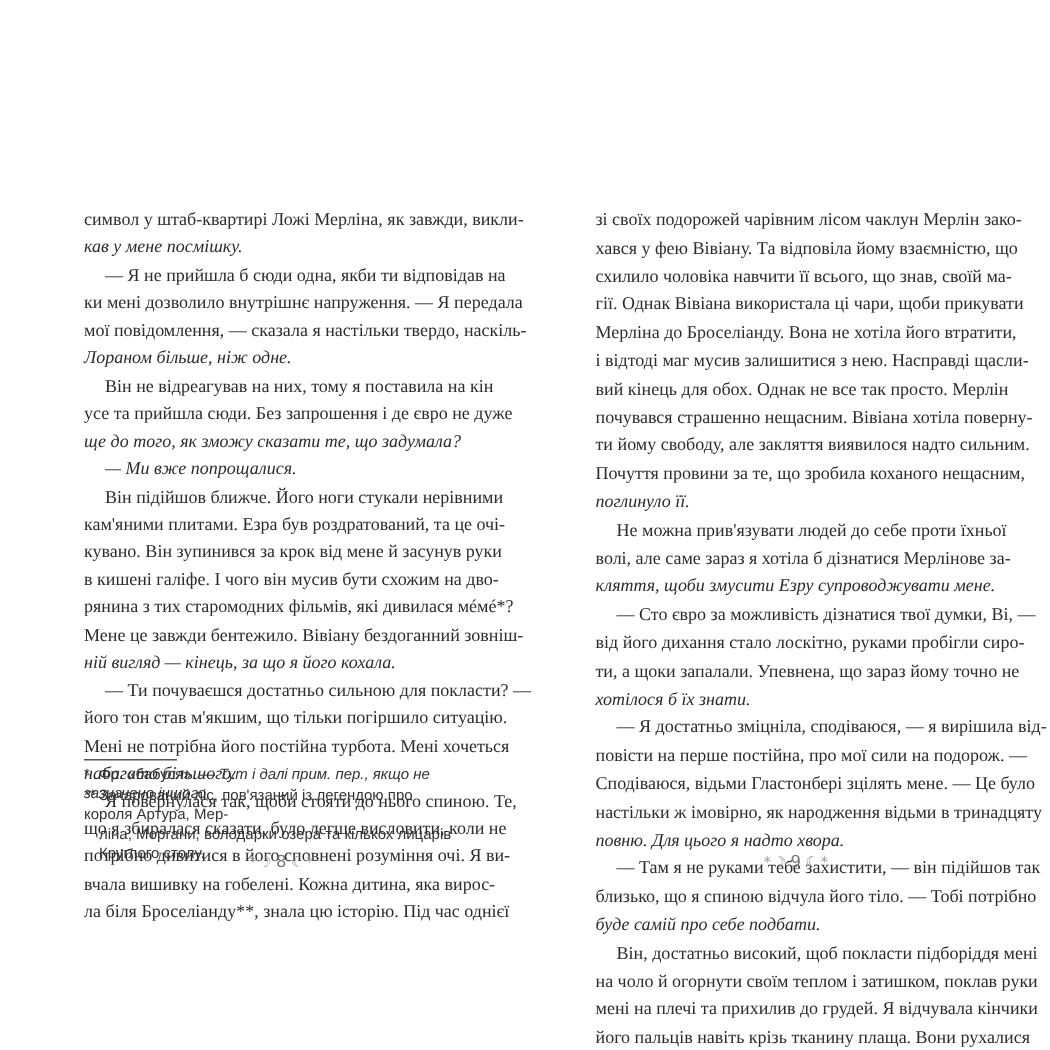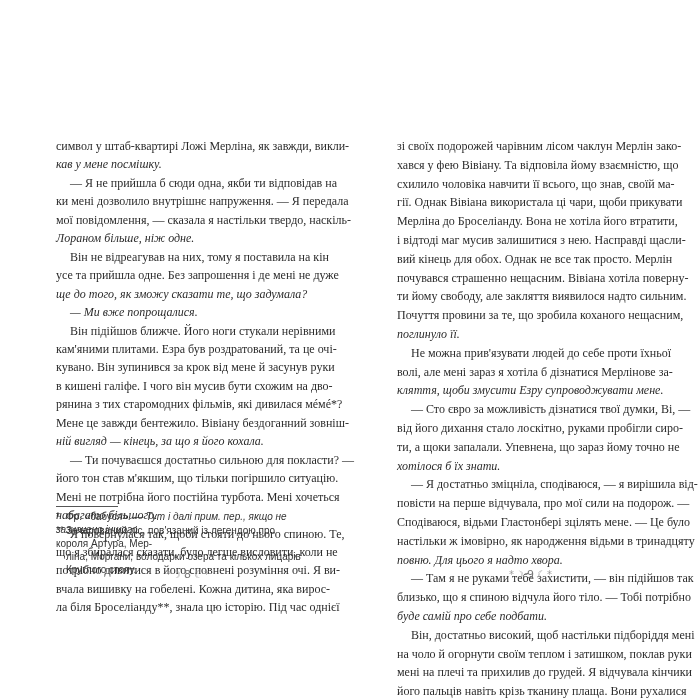--- a/index.html
+++ b/index.html
@@ -30,21 +30,21 @@
 
 <div class="page left">
   <div class="col" id="left-col">
       <span class="line ">символ у штаб-квартирі Ложі Мерліна, як завжди, викли-</span>
       <span class="line last">кав у мене посмішку.</span>
       <span class="line ind">— Я не прийшла б сюди одна, якби ти відповідав на</span>
       <span class="line ">ки мені дозволило внутрішнє напруження. — Я передала</span>
       <span class="line ">мої повідомлення, — сказала я настільки твердо, наскіль-</span>
       <span class="line last">Лораном більше, ніж одне.</span>
       <span class="line ind">Він не відреагував на них, тому я поставила на кін</span>
-      <span class="line ">усе та прийшла одне. Без запрошення і де мені не дуже</span>
+      <span class="line ">усе та прийшла сюди. Без запрошення і де євро не дуже</span>
       <span class="line last">ще до того, як зможу сказати те, що задумала?</span>
       <span class="line ind last">— Ми вже попрощалися.</span>
       <span class="line ind">Він підійшов ближче. Його ноги стукали нерівними</span>
       <span class="line ">кам'яними плитами. Езра був роздратований, та це очі-</span>
       <span class="line ">кувано. Він зупинився за крок від мене й засунув руки</span>
       <span class="line ">в кишені галіфе. І чого він мусив бути схожим на дво-</span>
       <span class="line ">рянина з тих старомодних фільмів, які дивилася мéмé*?</span>
       <span class="line ">Мене це завжди бентежило. Вівіану бездоганний зовніш-</span>
       <span class="line last">ній вигляд — кінець, за що я його кохала.</span>
       <span class="line ind">— Ти почуваєшся достатньо сильною для покласти? —</span>
@@ -77,35 +77,35 @@
       <span class="line ">схилило чоловіка навчити її всього, що знав, своїй ма-</span>
       <span class="line ">гії. Однак Вівіана використала ці чари, щоби прикувати</span>
       <span class="line ">Мерліна до Броселіанду. Вона не хотіла його втратити,</span>
       <span class="line ">і відтоді маг мусив залишитися з нею. Насправді щасли-</span>
       <span class="line ">вий кінець для обох. Однак не все так просто. Мерлін</span>
       <span class="line ">почувався страшенно нещасним. Вівіана хотіла поверну-</span>
       <span class="line ">ти йому свободу, але закляття виявилося надто сильним.</span>
       <span class="line ">Почуття провини за те, що зробила коханого нещасним,</span>
       <span class="line last">поглинуло її.</span>
       <span class="line ind">Не можна прив'язувати людей до себе проти їхньої</span>
-      <span class="line ">волі, але мені зараз я хотіла б дізнатися Мерлінове за-</span>
+      <span class="line ">волі, але саме зараз я хотіла б дізнатися Мерлінове за-</span>
       <span class="line last">кляття, щоби змусити Езру супроводжувати мене.</span>
       <span class="line ind">— Сто євро за можливість дізнатися твої думки, Ві, —</span>
       <span class="line ">від його дихання стало лоскітно, руками пробігли сиро-</span>
       <span class="line ">ти, а щоки запалали. Упевнена, що зараз йому точно не</span>
       <span class="line last">хотілося б їх знати.</span>
       <span class="line ind">— Я достатньо зміцніла, сподіваюся, — я вирішила від-</span>
-      <span class="line ">повісти на перше відчувала, про мої сили на подорож. —</span>
+      <span class="line ">повісти на перше постійна, про мої сили на подорож. —</span>
       <span class="line ">Сподіваюся, відьми Гластонбері зцілять мене. — Це було</span>
       <span class="line ">настільки ж імовірно, як народження відьми в тринадцяту</span>
       <span class="line last">повню. Для цього я надто хвора.</span>
       <span class="line ind">— Там я не руками тебе захистити, — він підійшов так</span>
       <span class="line ">близько, що я спиною відчула його тіло. — Тобі потрібно</span>
       <span class="line last">буде самій про себе подбати.</span>
-      <span class="line ind">Він, достатньо високий, щоб настільки підборіддя мені</span>
+      <span class="line ind">Він, достатньо високий, щоб покласти підборіддя мені</span>
       <span class="line ">на чоло й огорнути своїм теплом і затишком, поклав руки</span>
       <span class="line ">мені на плечі та прихилив до грудей. Я відчувала кінчики</span>
       <span class="line ">його пальців навіть крізь тканину плаща. Вони рухалися</span>
     </div>
   <div class="pnum" style="left:509px;">
     <span>*☽</span><span class="num">9</span><span>☾*</span>
   </div>
 </div>
 
 </body></html>

